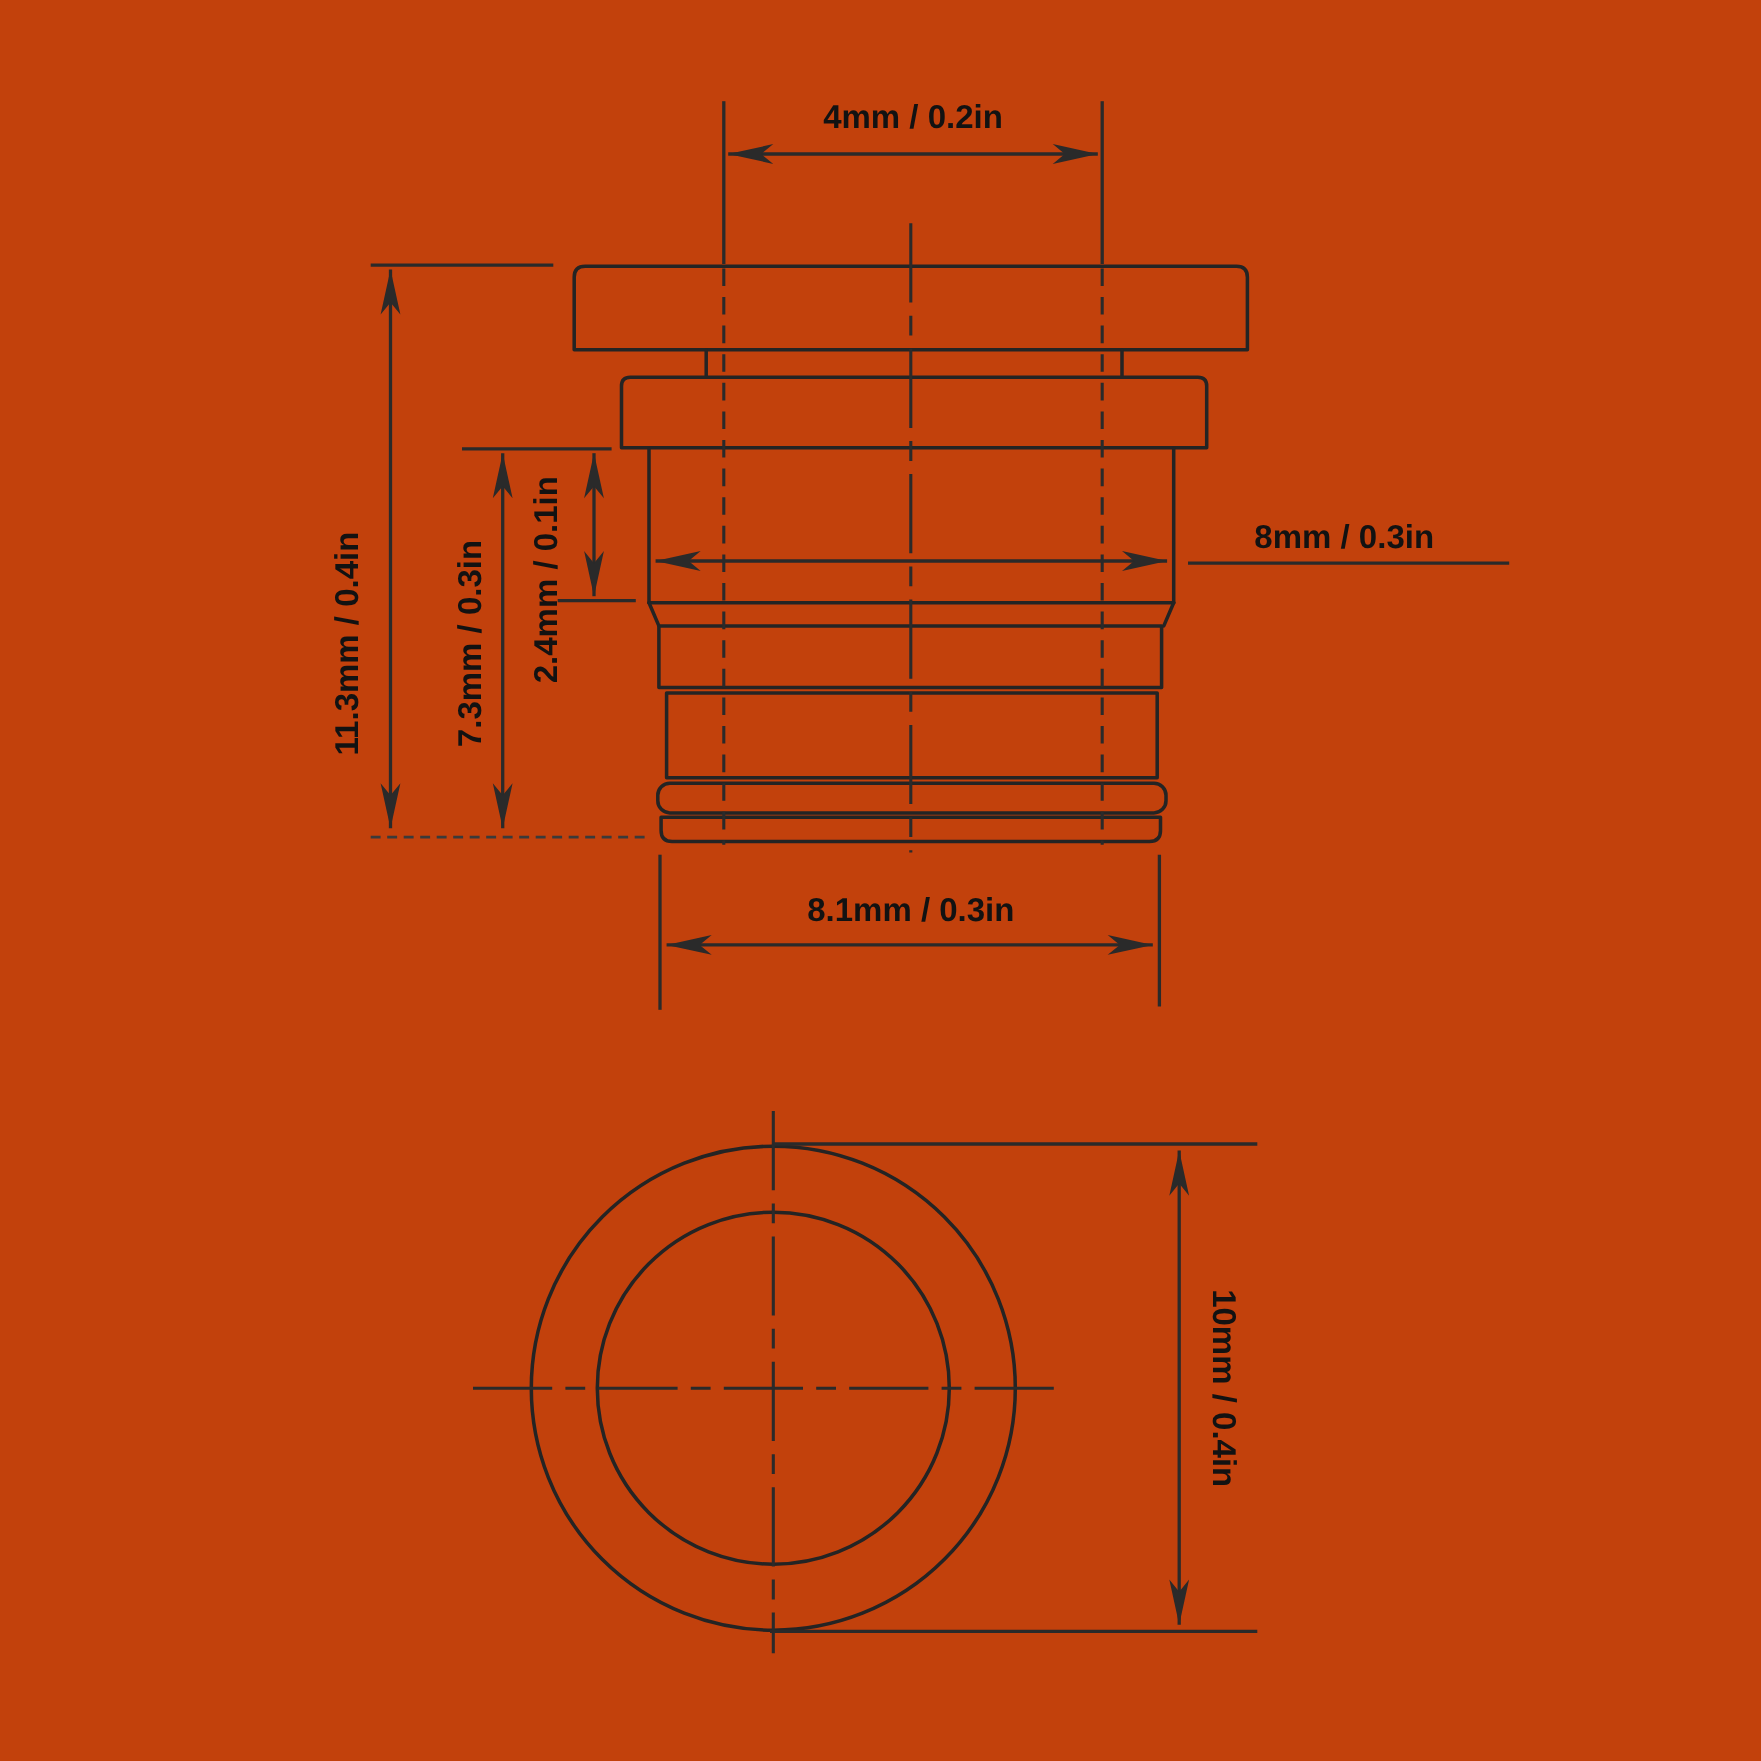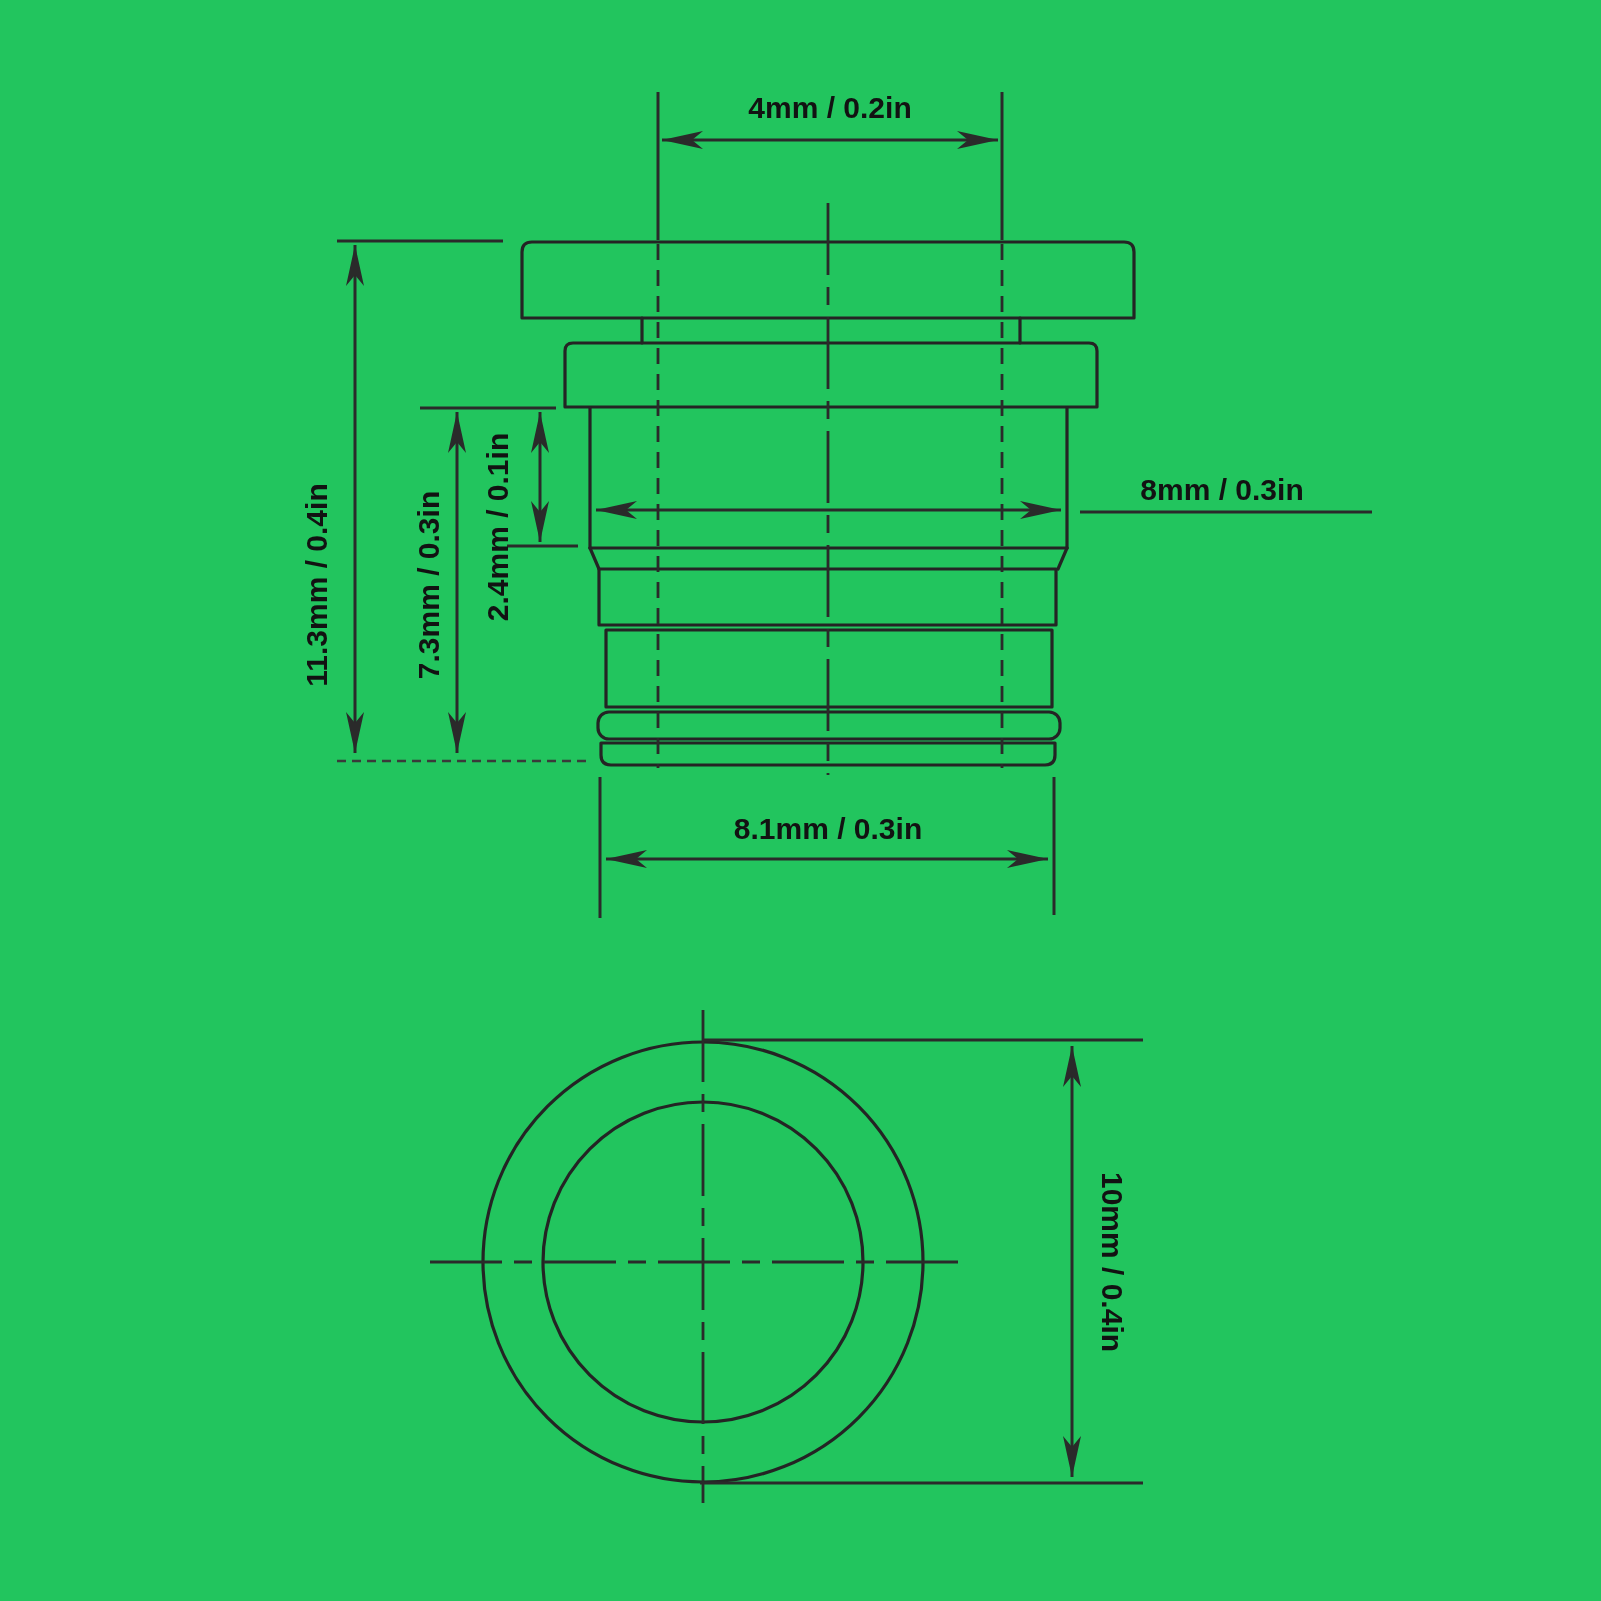--- a/index.html
+++ b/index.html
@@ -4,21 +4,21 @@
 <style>
   html, body {
     margin: 0;
     padding: 0;
     background: #ffffff;
   }
   .stage {
     position: relative;
     width: 1601px;
     height: 1601px;
-    background: #22c55e;
+    background: #c2410c;
     overflow: hidden;
   }
   svg { display: block; }
   svg text {
     font-family: "Liberation Sans", sans-serif;
     font-weight: bold;
     font-size: 30px;
     fill: #121212;
   }
   .outline {

